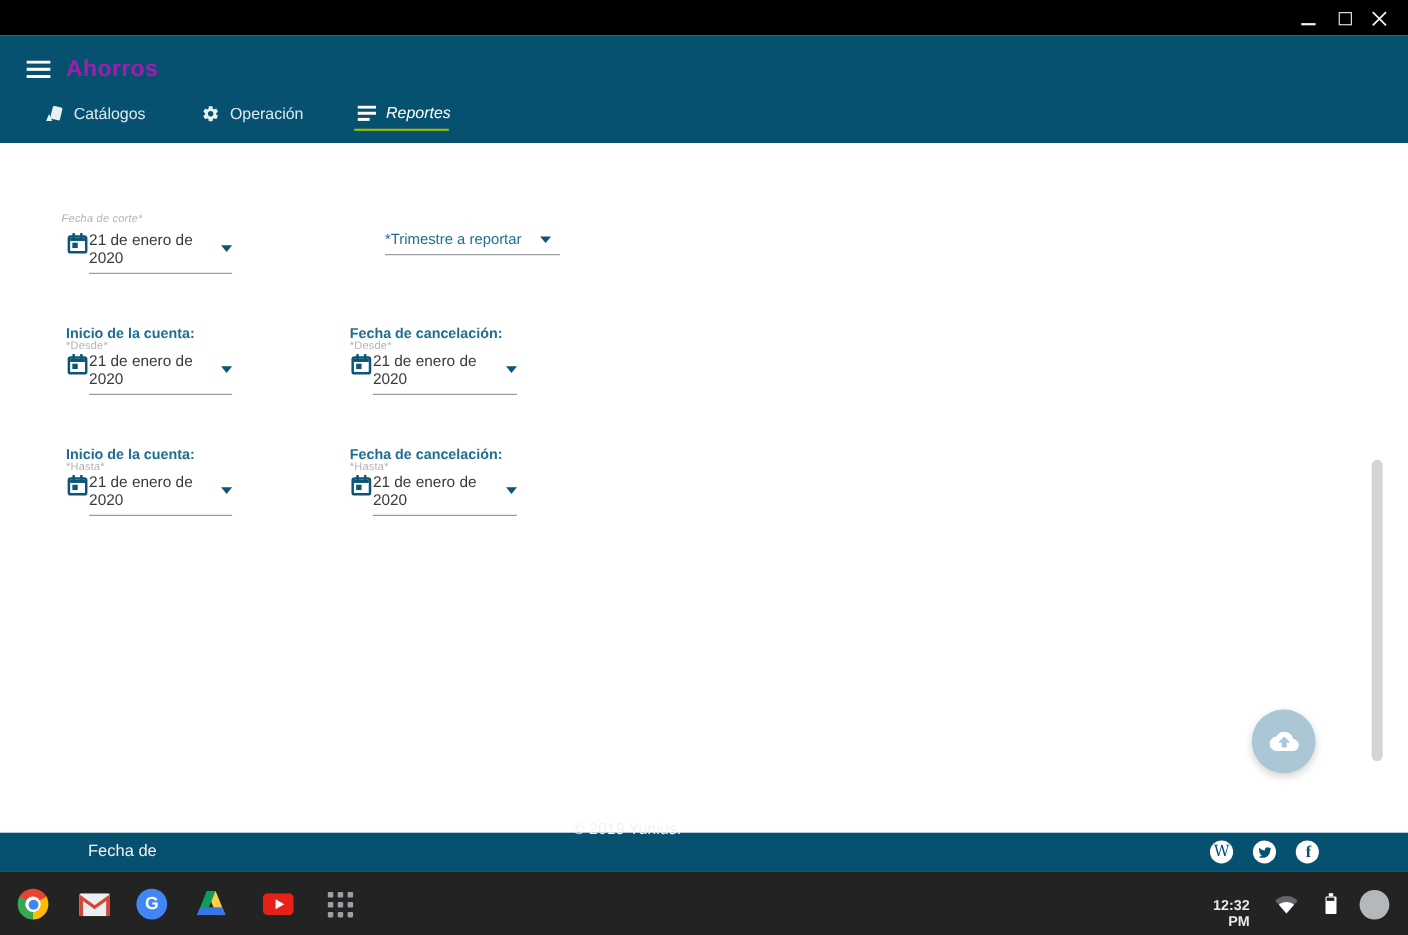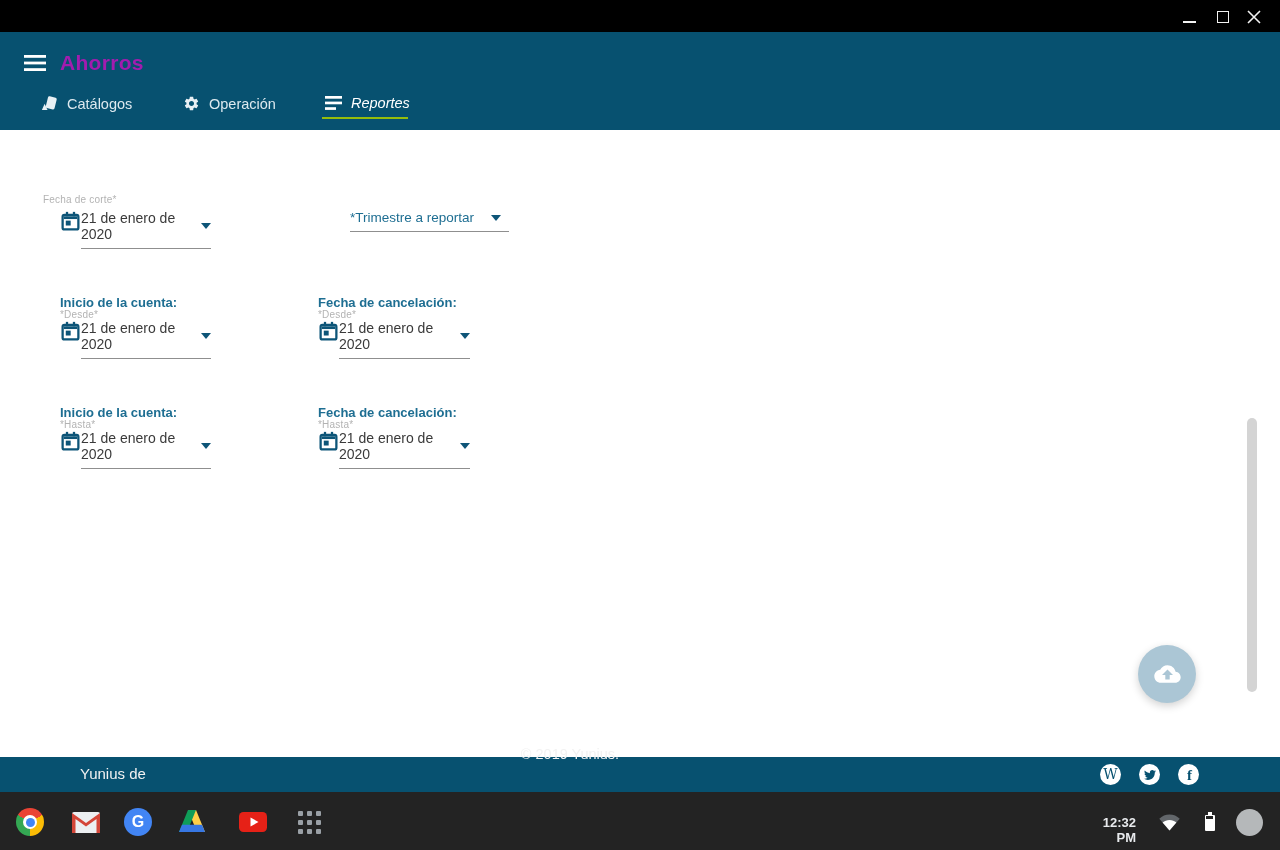--- a/index.html
+++ b/index.html
@@ -109,21 +109,21 @@
 <div class="tab active" style="left:325px;font-style:italic;">
   <svg width="17" height="14" viewBox="0 0 17 14">
     <rect x="0" y="0" width="17" height="2.7" fill="#fff"></rect>
     <rect x="0" y="5.6" width="17" height="2.7" fill="#fff"></rect>
     <rect x="0" y="11.2" width="11" height="2.7" fill="#fff"></rect>
   </svg>
   <span>Reportes</span>
 </div>
 <div class="tab-underline"></div>
 
-<div class="lbl-sm" style="left:43px; top:194px;">Fecha de corte*</div>
+<div class="lbl-sm" style="left:56px; top:194px;font-style:italic;">Fecha de corte*</div>
 <div class="picker" style="left:60px; top:210px;">
   <svg class="cal" width="21" height="21" viewBox="0 0 24 24">
     <rect x="3" y="4.5" width="18" height="16.5" rx="2" fill="none" stroke="#0d5578" stroke-width="2.6"></rect>
     <rect x="6.7" y="1" width="2.6" height="5" fill="#0d5578"></rect>
     <rect x="14.7" y="1" width="2.6" height="5" fill="#0d5578"></rect>
     <rect x="4.3" y="6" width="15.4" height="3.2" fill="#0d5578"></rect>
     <rect x="6.6" y="11" width="5.6" height="5.6" fill="#0d5578"></rect>
   </svg>
   <div class="line" style="width:130px;">
     <span class="val">21 de enero de 2020</span>
@@ -200,21 +200,21 @@
 </div>
 
 <div class="fab">
   <svg width="27" height="22" viewBox="0 0 24 20">
     <path fill="#ffffff" d="M19.35 8.04C18.67 4.59 15.64 2 12 2 9.11 2 6.6 3.64 5.35 6.04 2.34 6.36 0 8.91 0 12c0 3.31 2.69 6 6 6h13c2.76 0 5-2.24 5-5 0-2.64-2.05-4.78-4.65-4.96zM14 11v4h-4v-4H7l5-5 5 5h-3z"></path>
   </svg>
 </div>
 <div class="scrollbar"></div>
 
 <div class="footer"></div>
-<div class="footer-about">Yunius de</div>
+<div class="footer-about">Fecha de</div>
 <div class="footer-copy">© 2019 Yunius.</div>
 <div class="soc wp">
   <span class="wp-w">W</span>
 </div>
 <div class="soc tw">
   <svg width="12" height="12" viewBox="0 0 24 24">
     <path fill="#075170" d="M23.954 4.569c-.885.389-1.83.654-2.825.775 1.014-.611 1.794-1.574 2.163-2.723-.951.555-2.005.959-3.127 1.184-.896-.959-2.173-1.559-3.591-1.559-2.717 0-4.92 2.203-4.92 4.917 0 .39.045.765.127 1.124C7.691 8.094 4.066 6.13 1.64 3.161c-.427.722-.666 1.561-.666 2.475 0 1.71.87 3.213 2.188 4.096-.807-.026-1.566-.248-2.228-.616v.061c0 2.385 1.693 4.374 3.946 4.827-.413.111-.849.171-1.296.171-.314 0-.615-.03-.916-.086.631 1.953 2.445 3.377 4.604 3.417-1.68 1.319-3.809 2.105-6.102 2.105-.39 0-.779-.023-1.17-.067 2.189 1.394 4.768 2.209 7.557 2.209 9.054 0 13.999-7.496 13.999-13.986 0-.209 0-.42-.015-.63.961-.689 1.8-1.56 2.46-2.548l-.047-.02z"></path>
   </svg>
 </div>
 <div class="soc fb">

